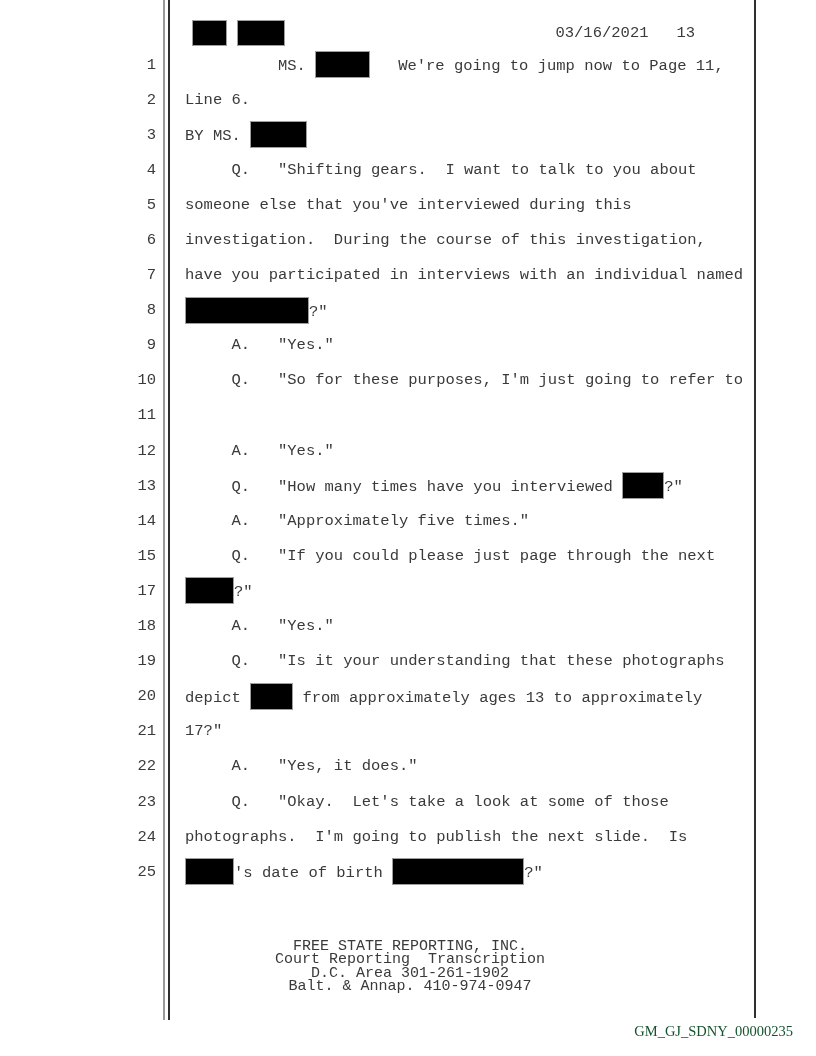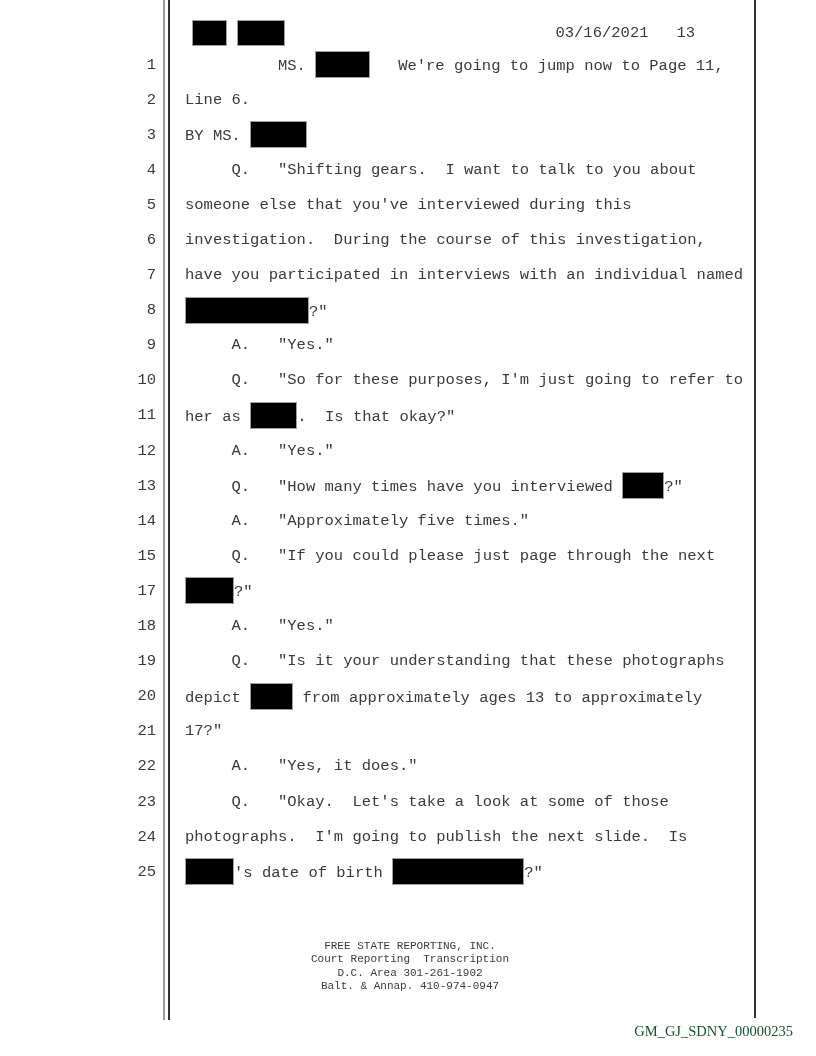--- a/index.html
+++ b/index.html
@@ -67,21 +67,21 @@
     vertical-align: -8px;
   }
   .header-redactions .redact { height: 26px; vertical-align: top; }
 
   .footer {
     position: absolute;
     top: 940px;
     left: 140px;
     width: 540px;
     text-align: center;
-    font-size: 11px;
+    font-size: 15px;
     line-height: 13.4px;
     white-space: pre;
     color: #3a3a3a;
   }
   .bates {
     position: absolute;
     top: 1023px;
     right: 23px;
     font-family: "Liberation Serif", "DejaVu Serif", serif;
     font-size: 14.5px;
@@ -137,21 +137,20 @@
       <div class="tline">
         <span class="lnum">9</span>
         <span class="ltext"><span>     A.   "Yes."</span></span>
       </div>
       <div class="tline">
         <span class="lnum">10</span>
         <span class="ltext"><span>     Q.   "So for these purposes, I'm just going to refer to</span></span>
       </div>
       <div class="tline">
         <span class="lnum">11</span>
-        <span class="ltext"><span>her as </span><span class="redact" style="width: 47px;"></span><span>.  Is that okay?"</span></span>
       </div>
       <div class="tline">
         <span class="lnum">12</span>
         <span class="ltext"><span>     A.   "Yes."</span></span>
       </div>
       <div class="tline">
         <span class="lnum">13</span>
         <span class="ltext"><span>     Q.   "How many times have you interviewed </span><span class="redact" style="width: 42px;"></span><span>?"</span></span>
       </div>
       <div class="tline">

